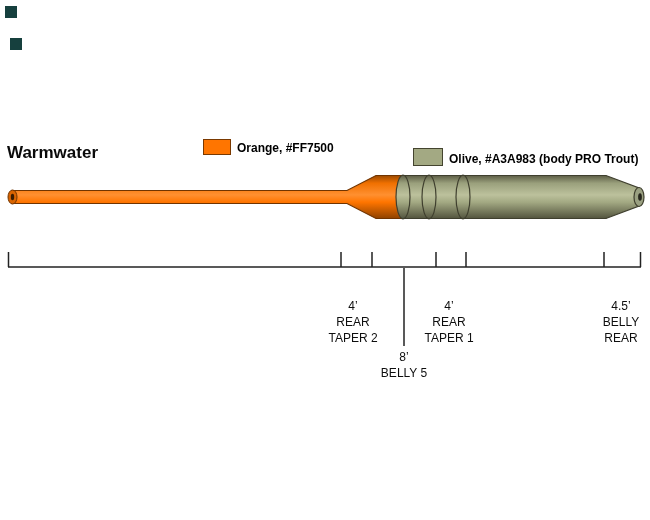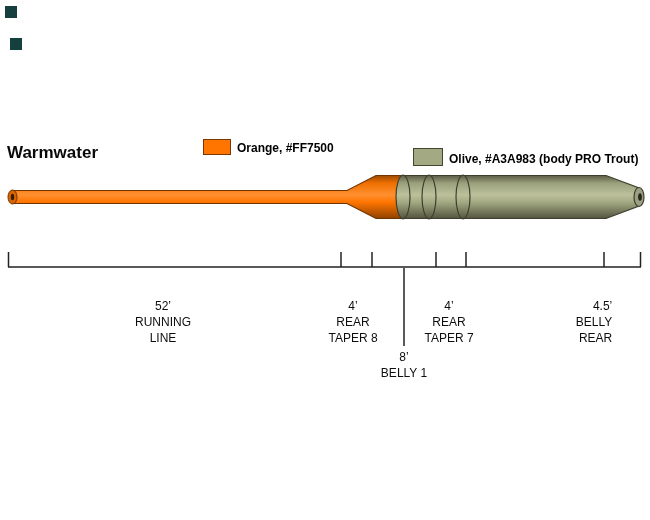--- a/index.html
+++ b/index.html
@@ -114,43 +114,38 @@
       <line x1="372" y1="252" x2="372" y2="267"></line>
       <line x1="436" y1="252" x2="436" y2="267"></line>
       <line x1="466" y1="252" x2="466" y2="267"></line>
       <line x1="604" y1="252" x2="604" y2="267"></line>
       <line x1="640.5" y1="252" x2="640.5" y2="267"></line>
     </g>
 
     <line x1="404" y1="268" x2="404" y2="346" stroke="#222" stroke-width="1.5"></line>
   </svg>
 
-  <div class="sec-label" style="left:163px; top:298px;">
-    <span class="ln">52’</span>
-    <span class="ln">RUNNING</span>
-    <span class="ln">LINE</span>
-  </div>
 
   <div class="sec-label" style="left:353px; top:298px;">
     <span class="ln">4’</span>
     <span class="ln">REAR</span>
-    <span class="ln">TAPER 8</span>
+    <span class="ln">TAPER 2</span>
   </div>
 
   <div class="sec-label" style="left:404px; top:349px;">
     <span class="ln">8’</span>
-    <span class="ln">BELLY 1</span>
+    <span class="ln">BELLY 5</span>
   </div>
 
   <div class="sec-label" style="left:449px; top:298px;">
     <span class="ln">4’</span>
     <span class="ln">REAR</span>
-    <span class="ln">TAPER 7</span>
+    <span class="ln">TAPER 1</span>
   </div>
 
 
-  <div class="sec-label" style="left:594px; top:298px;text-align:right;">
+  <div class="sec-label" style="left:621px; top:298px;">
     <span class="ln">4.5’</span>
     <span class="ln">BELLY</span>
     <span class="ln">REAR</span>
   </div>
 
 </div>
 
 </body></html>

